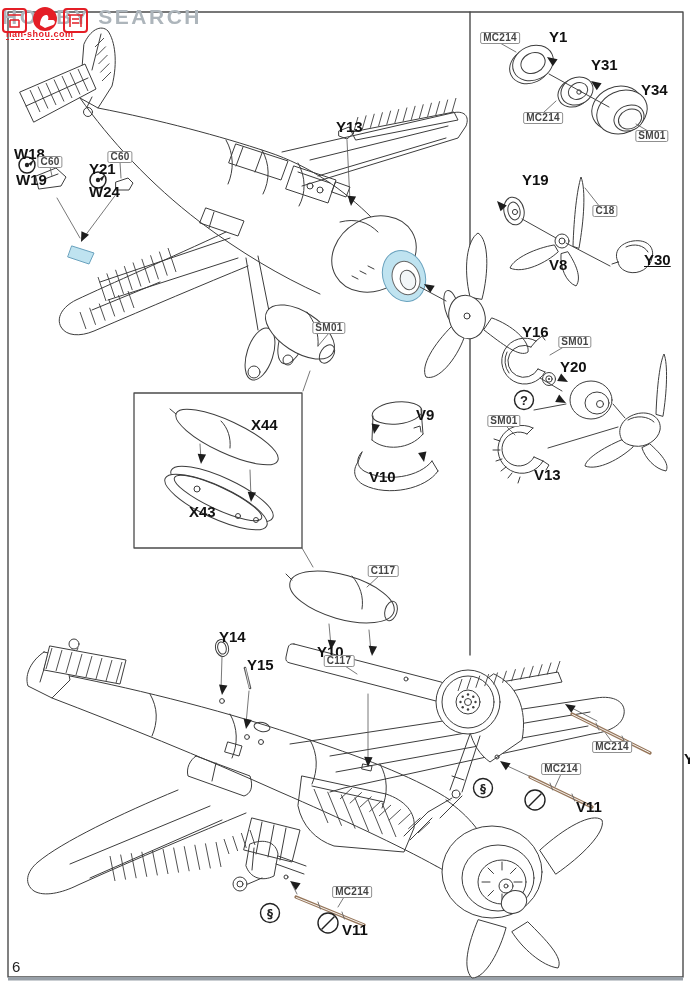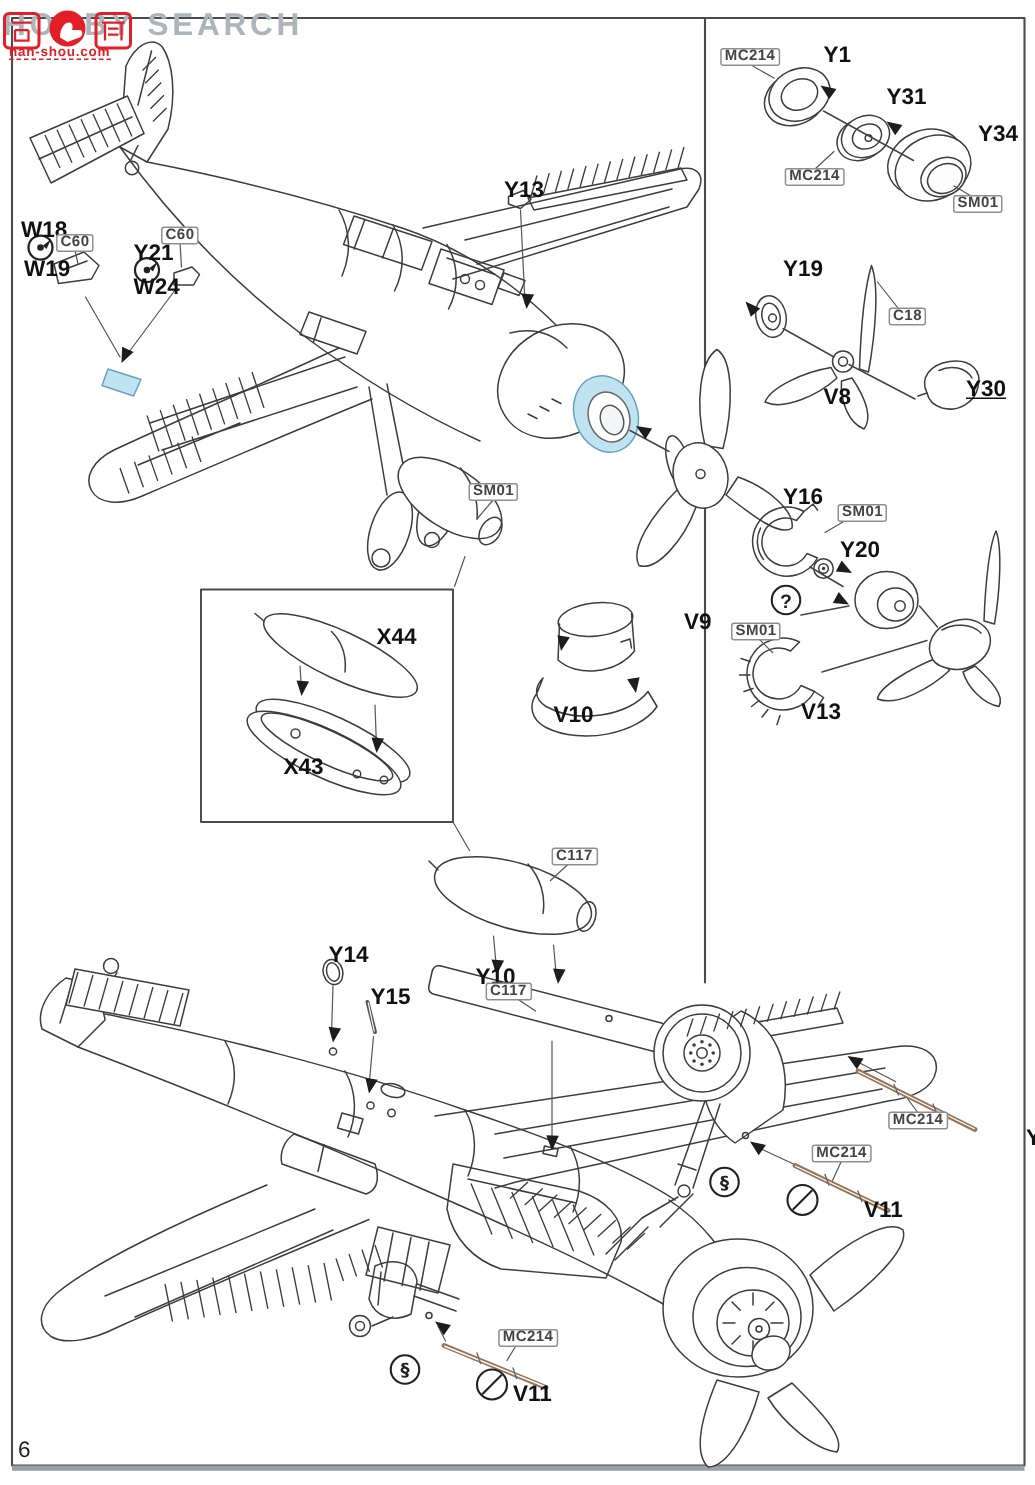--- a/index.html
+++ b/index.html
@@ -305,30 +305,30 @@
     </svg>
 
 <div id="labels">
       <div class="part-label" style="left: 14px; top: 146px;">W18</div>
       <div class="part-label" style="left: 16px; top: 172px;">W19</div>
       <div class="part-label" style="left: 89px; top: 161px;">Y21</div>
       <div class="part-label" style="left: 89px; top: 184px;">W24</div>
       <div class="part-label" style="left: 336px; top: 119px;">Y13</div>
       <div class="part-label" style="left: 549px; top: 29px;">Y1</div>
       <div class="part-label" style="left: 591px; top: 57px;">Y31</div>
-      <div class="part-label" style="left: 641px; top: 82px; margin-left: 11px;">Y34</div>
+      <div class="part-label" style="left: 641px; top: 82px;">Y34</div>
       <div class="part-label" style="left: 522px; top: 172px;">Y19</div>
       <div class="part-label" style="left: 549px; top: 257px;">V8</div>
       <div class="part-label" style="left: 644px; top: 252px; text-decoration: underline;">Y30</div>
       <div class="part-label" style="left: 522px; top: 324px;">Y16</div>
       <div class="part-label" style="left: 560px; top: 359px;">Y20</div>
       <div class="part-label" style="left: 534px; top: 467px;">V13</div>
       <div class="part-label" style="left: 251px; top: 417px;">X44</div>
       <div class="part-label" style="left: 189px; top: 504px;">X43</div>
-      <div class="part-label" style="left: 416px; top: 407px; margin-left: 40px;">V9</div>
+      <div class="part-label" style="left: 416px; top: 407px;">V9</div>
       <div class="part-label" style="left: 369px; top: 469px;">V10</div>
       <div class="part-label" style="left: 317px; top: 644px;">Y10</div>
       <div class="part-label" style="left: 219px; top: 629px; text-align: center;">Y14</div>
       <div class="part-label" style="left: 247px; top: 657px;">Y15</div>
       <div class="part-label" style="left: 644px; top: 751px; margin-left: 40px;">Y36</div>
       <div class="part-label" style="left: 576px; top: 799px;">V11</div>
       <div class="part-label" style="left: 342px; top: 922px;">V11</div>
       <div class="ref-box" style="left: 50px; top: 162px;">C60</div>
       <div class="ref-box" style="left: 120px; top: 157px;">C60</div>
       <div class="ref-box" style="left: 500px; top: 38px;">MC214</div>

